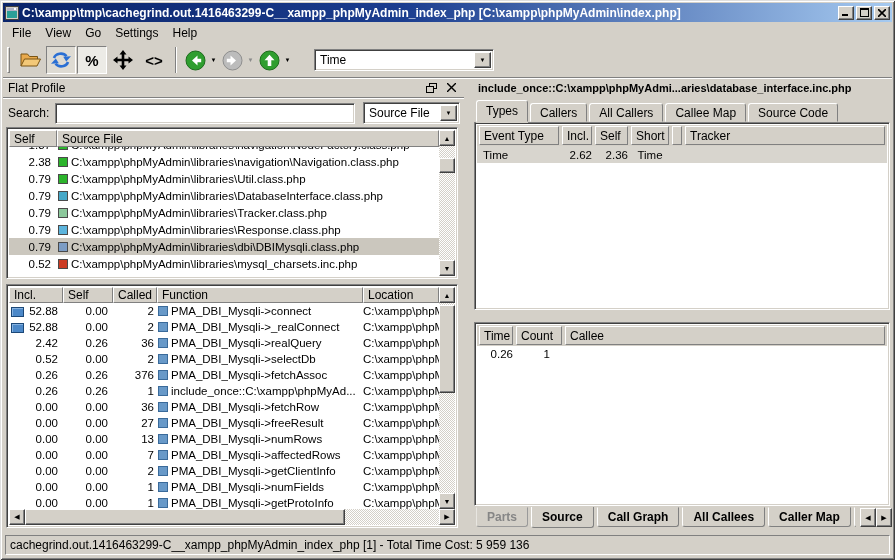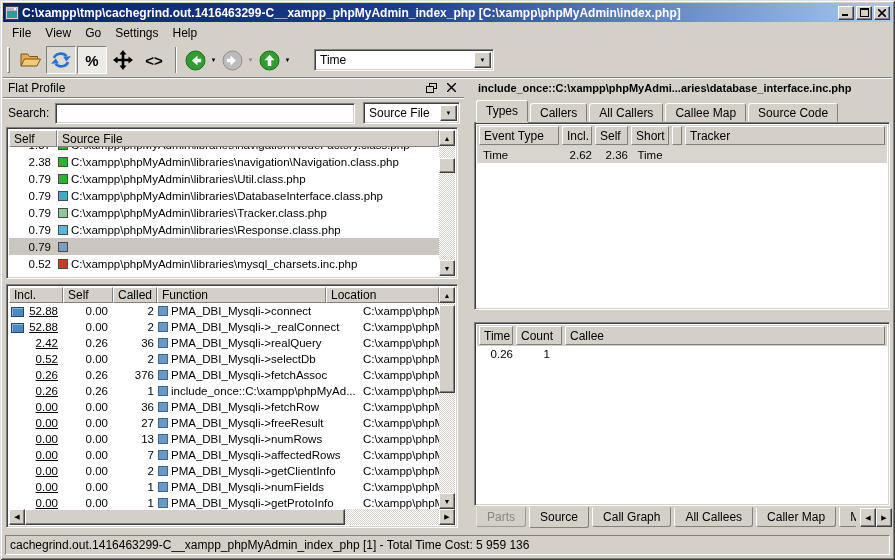--- a/index.html
+++ b/index.html
@@ -84,24 +84,24 @@
   .sq { width:10px; height:10px; border:1px solid #4a4a4a; margin:0 3px 0 3px; flex:none; }
   .c-file { overflow:hidden; }
   .vscroll { position:absolute; right:2px; top:2px; bottom:2px; width:16px; display:block; }
   .vscroll .sb-up { position:absolute; top:0; left:0; }
   .vscroll .sb-down { position:absolute; bottom:0; left:0; }
   .vscroll .track { position:absolute; left:0; top:16px; bottom:16px; width:16px; }
   .vscroll .sb-thumb { position:absolute; left:0; width:16px; }
   
   .table2 { position:absolute; left:3px; top:206px; width:452px; height:244px; }
   .table2-header { position:absolute; left:2px; top:2px; right:18px; height:16px; display:flex; }
-  .th-incl{width:54px;} .th-self2{width:50px;} .th-called{width:44px;} .th-func{width:169px;} .th-loc{flex:1;}
+  .th-incl{width:54px;} .th-self2{width:50px;} .th-called{width:44px;} .th-func{width:206px;} .th-loc{flex:1;}
   .t2-rows { position:absolute; left:2px; top:18px; right:18px; bottom:18px; overflow:hidden; background:#fff; }
   .trow { height:16px; display:flex; align-items:center; font-size:11.5px; white-space:nowrap; }
-  .c-incl { width:54px; text-align:right; padding-right:5px; position:relative; flex:none;text-decoration:underline; }
+  .c-incl { width:54px; text-align:right; padding-right:5px; position:relative; flex:none; }
   .c-incl .bar { position:absolute; left:2px; top:2px; width:13px; height:10px;
     background:#4c88c8; border:1px solid #1c4878; box-shadow:inset 1px 1px 0 #86b2e0; }
   .c-self2 { width:50px; text-align:right; padding-right:5px; flex:none; }
   .c-called { width:44px; text-align:right; padding-right:3px; flex:none; }
   .c-func { width:206px; display:flex; align-items:center; overflow:hidden; flex:none; }
   .fsq { width:10px; height:10px; background:#6899c8; border:1px solid #3a6a9a; margin:0 3px 0 1px; flex:none; }
   .c-loc { flex:1; overflow:hidden; }
   .t2-vscroll { position:absolute; right:2px; top:2px; width:16px; bottom:18px; }
   .t2-hscroll { position:absolute; left:2px; right:2px; bottom:2px; height:16px; }
   .t2-hscroll .sb-left { position:absolute; left:0; top:0; }
@@ -135,21 +135,21 @@
   .w-time{width:34px;} .w-count{width:46px;} .w-callee{flex:1;}
   .ct-row { position:absolute; left:2px; top:23px; right:2px; height:16px; background:#fff;
     display:flex; gap:3px; padding:0 2px; align-items:center; font-size:11.5px; }
   .ct-row span { overflow:hidden; white-space:nowrap; }
   .ct-callee { display:flex; align-items:center; }
   .ct-white { position:absolute; left:2px; top:39px; right:2px; bottom:2px; background:#fff; }
   .bottom-tabs { position:absolute; left:4px; top:429px; right:36px; height:23px;
     display:flex; align-items:flex-start; overflow:hidden; }
   .btab { height:20px; padding:0 10px; display:flex; align-items:center; background:#d4d0c8;
     border:1px solid; border-color:#d4d0c8 #808080 #808080 #fff; border-radius:0 0 3px 3px;
-    margin-right:3px; white-space:nowrap; }
+    margin-right:3px; white-space:nowrap;font-weight:bold; }
   .btab.disabled { color:#868686; border-color:#d4d0c8 #9a9a9a #9a9a9a #e8e6e1; }
   .btab.active { height:22px; margin-top:-1px; z-index:2; }
   .tab-scroll { position:absolute; right:0; top:430px; display:flex; }
   .tab-scroll .sb-btn { height:19px; }
   
   .statusbar { position:absolute; left:3px; top:532px; width:889px; height:25px; padding:3px 2px 2px 2px; }
   .status-field { height:20px; border:1px solid; border-color:#808080 #fff #fff #808080;
     display:flex; align-items:center; padding-left:4px; white-space:nowrap; overflow:hidden; }
 </style>
 </head>
@@ -322,20 +322,21 @@
                 <span class="c-file">C:\xampp\phpMyAdmin\libraries\Tracker.class.php</span>
               </div>
             <div class="lrow">
                 <span class="c-self">0.79</span>
                 <span class="sq" style="background-color: rgb(92, 180, 220);"></span>
                 <span class="c-file">C:\xampp\phpMyAdmin\libraries\Response.class.php</span>
               </div>
             <div class="lrow selected">
                 <span class="c-self">0.79</span>
                 <span class="sq" style="background-color: rgb(124, 156, 196);"></span>
+                <span class="c-file">C:\xampp\phpMyAdmin\libraries\dbi\DBIMysqli.class.php</span>
               </div>
             <div class="lrow">
                 <span class="c-self">0.52</span>
                 <span class="sq" style="background-color: rgb(204, 60, 36);"></span>
                 <span class="c-file">C:\xampp\phpMyAdmin\libraries\mysql_charsets.inc.php</span>
               </div>
             <div class="lrow">
                 <span class="c-self">0.52</span>
                 <span class="sq" style="background-color: rgb(196, 170, 116);"></span>
                 <span class="c-file">C:\xampp\phpMyAdmin\libraries\user_preferences.lib.php</span>

